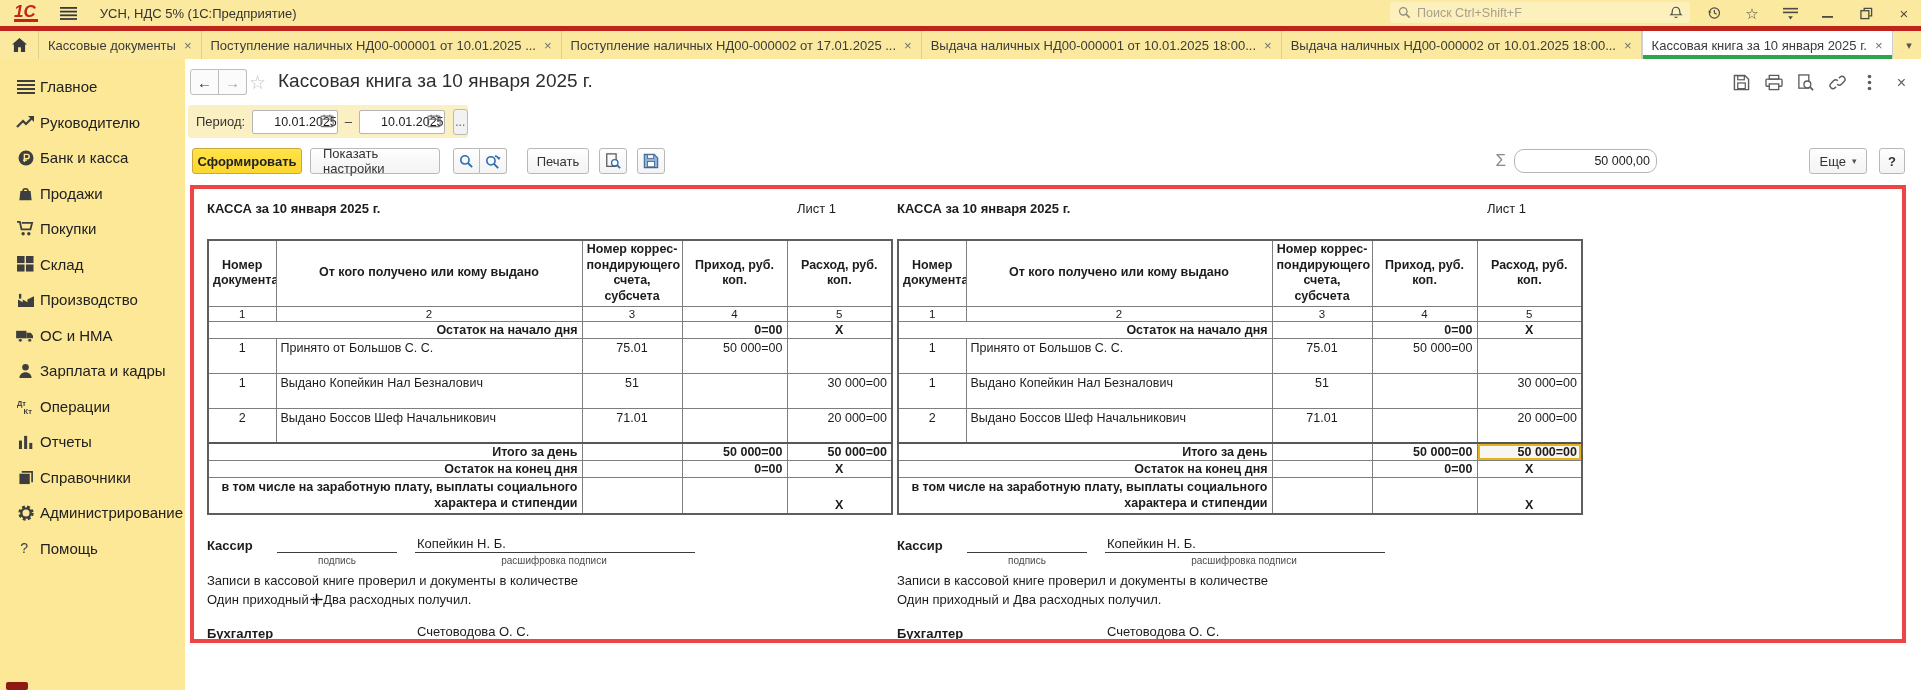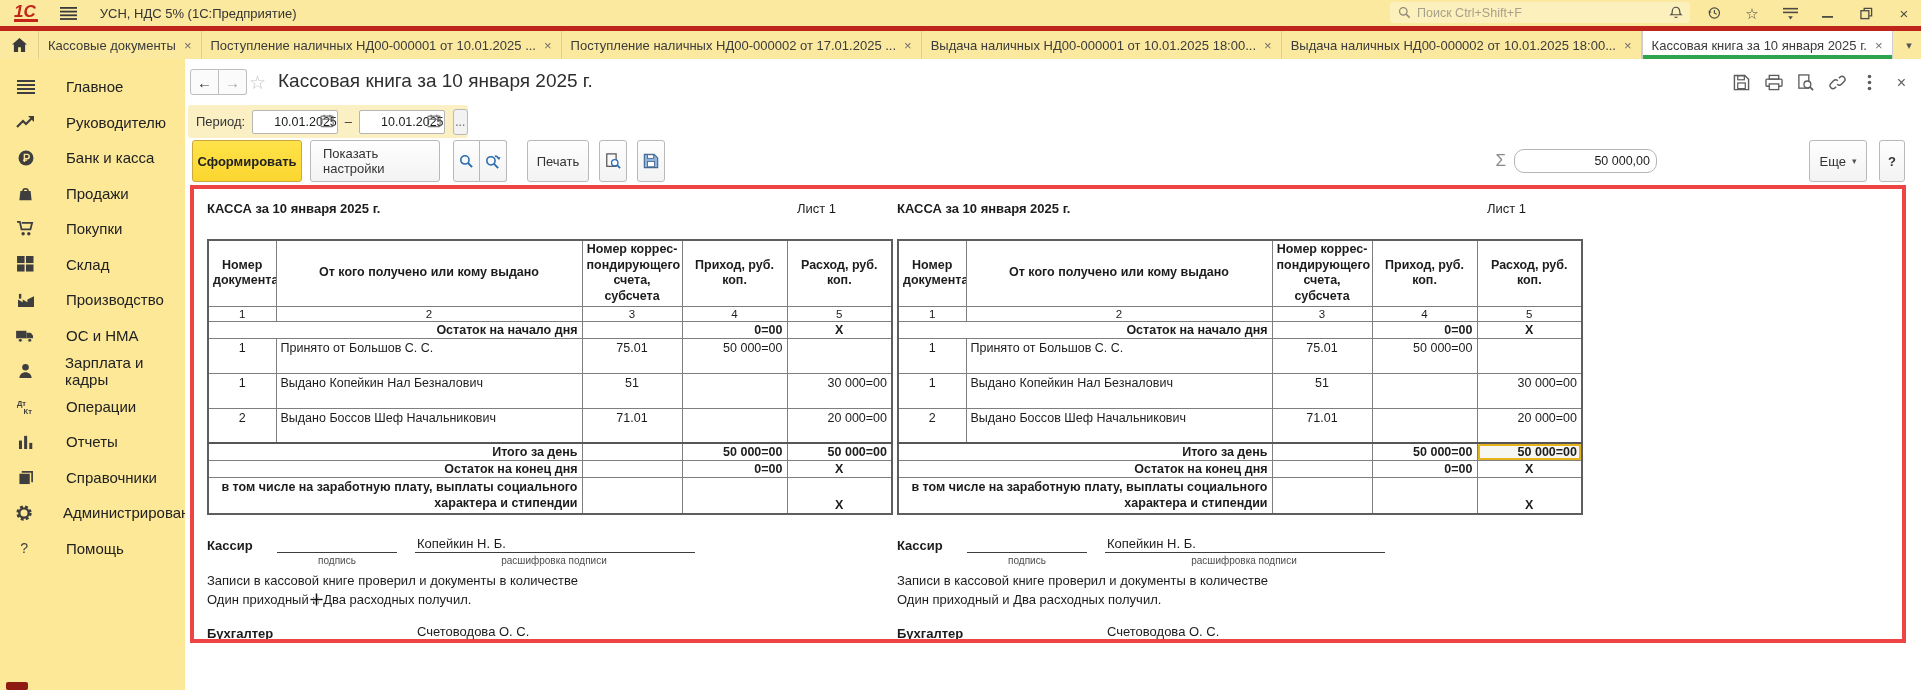--- a/index.html
+++ b/index.html
@@ -24,21 +24,21 @@
     border-right:1px solid #E0D08A;white-space:nowrap;min-width:0;flex-shrink:1;cursor:pointer;}
   .tab .lbl{overflow:hidden;text-overflow:clip;}
   .tab .x{margin-left:8px;color:#6f6f6f;font-size:13px;flex-shrink:0;}
   .tab-home{flex:0 0 38px;display:flex;align-items:center;justify-content:center;border-right:1px solid #E0D08A;cursor:pointer;}
   .tab.active{background:#fff;box-shadow:inset 0 -4px 0 #2EA44D;flex-shrink:0;border-left:1px solid #cfcfcf;border-right:1px solid #cfcfcf;}
   .tab-caret{margin-left:auto;flex:0 0 24px;display:flex;align-items:center;justify-content:center;color:#555;font-size:11px;cursor:pointer;}
   
   .sidebar{position:absolute;left:0;top:59px;width:185px;height:631px;background:#FCE897;padding-top:10px;box-sizing:border-box;}
   .side-item{height:35.5px;display:flex;align-items:center;padding-left:15px;cursor:pointer;}
   .side-item .sic{width:21px;display:flex;justify-content:center;}
-  .side-item .slbl{margin-left:30px;font-size:15px;color:#212121;}
+  .side-item .slbl{margin-left:4px;font-size:15px;color:#212121;}
   .taskbar-chip{position:absolute;left:6px;top:682px;width:22px;height:8px;background:#8F1A12;border-radius:2px;}
   
   .content{position:absolute;left:185px;top:59px;width:1736px;height:631px;background:#fff;}
   .navbtns{position:absolute;left:5px;top:10px;display:flex;}
   .navbtn{width:27px;height:24px;border:1px solid #bdbdbd;background:#fbfbfb;display:flex;align-items:center;justify-content:center;font-size:15px;cursor:pointer;}
   .navbtn.back{border-radius:3px 0 0 3px;color:#333;}
   .navbtn.fwd{border-radius:0 3px 3px 0;color:#a8a8a8;border-left:none;}
   .fav-star{position:absolute;left:64px;top:12px;font-size:19px;color:#c2c2c2;cursor:pointer;}
   .page-title{position:absolute;left:93px;top:11px;font-size:19px;color:#2e2e2e;}
   .hdr-icons{position:absolute;right:10px;top:14px;display:flex;gap:13px;color:#5c5c5c;}
@@ -47,21 +47,21 @@
   .period{position:absolute;left:3px;top:46px;width:280px;height:33px;background:#FBF0C3;border-radius:3px;
     display:flex;align-items:center;padding-left:8px;box-sizing:border-box;font-size:13px;color:#333;}
   .dateinp{position:relative;margin-left:7px;width:93px;height:22px;background:#fff;border:1px solid #b5b5b5;border-radius:2px;display:flex;align-items:center;padding-left:16px;}
   .dateinp .dv{font-size:12.5px;color:#1c1c1c;margin-left:5px;}
   .dateinp .cal{position:absolute;right:3px;top:3px;cursor:pointer;}
   .p-dash{margin-left:7px;color:#333;}
   .dots-btn{margin-left:8px;width:34px;height:24px;border:1px solid #b9b9b9;border-radius:3px;background:#f2f2f2;
     color:#666;font-size:12px;display:flex;align-items:center;justify-content:center;cursor:pointer;}
   
   .toolbar{position:absolute;left:7px;top:88px;right:16px;height:28px;display:flex;align-items:center;}
-  .btn{height:42px;border:1px solid #b9b9b9;border-radius:3px;background:linear-gradient(#fefefe,#f3f3f3);
+  .btn{height:26px;border:1px solid #b9b9b9;border-radius:3px;background:linear-gradient(#fefefe,#f3f3f3);
     font-size:13px;color:#333;display:flex;align-items:center;justify-content:center;padding:0 12px;box-sizing:border-box;cursor:pointer;}
   .btn.gen{background:linear-gradient(#FFE34A,#FBD62F);border-color:#CBA83B;font-weight:bold;color:#222;width:110px;}
   .btn.cfg{width:130px;margin-left:8px;}
   .btngroup{display:flex;margin-left:13px;}
   .btngroup .btn{width:27px;padding:0;}
   .btngroup .btn:first-child{border-radius:3px 0 0 3px;}
   .btngroup .btn:last-child{border-radius:0 3px 3px 0;border-left:none;}
   .btn.prn{width:62px;margin-left:20px;}
   .btn.iconb{width:28px;padding:0;margin-left:10px;}
   .sum-sigma{margin-left:auto;color:#8a8a8a;font-size:17px;}

